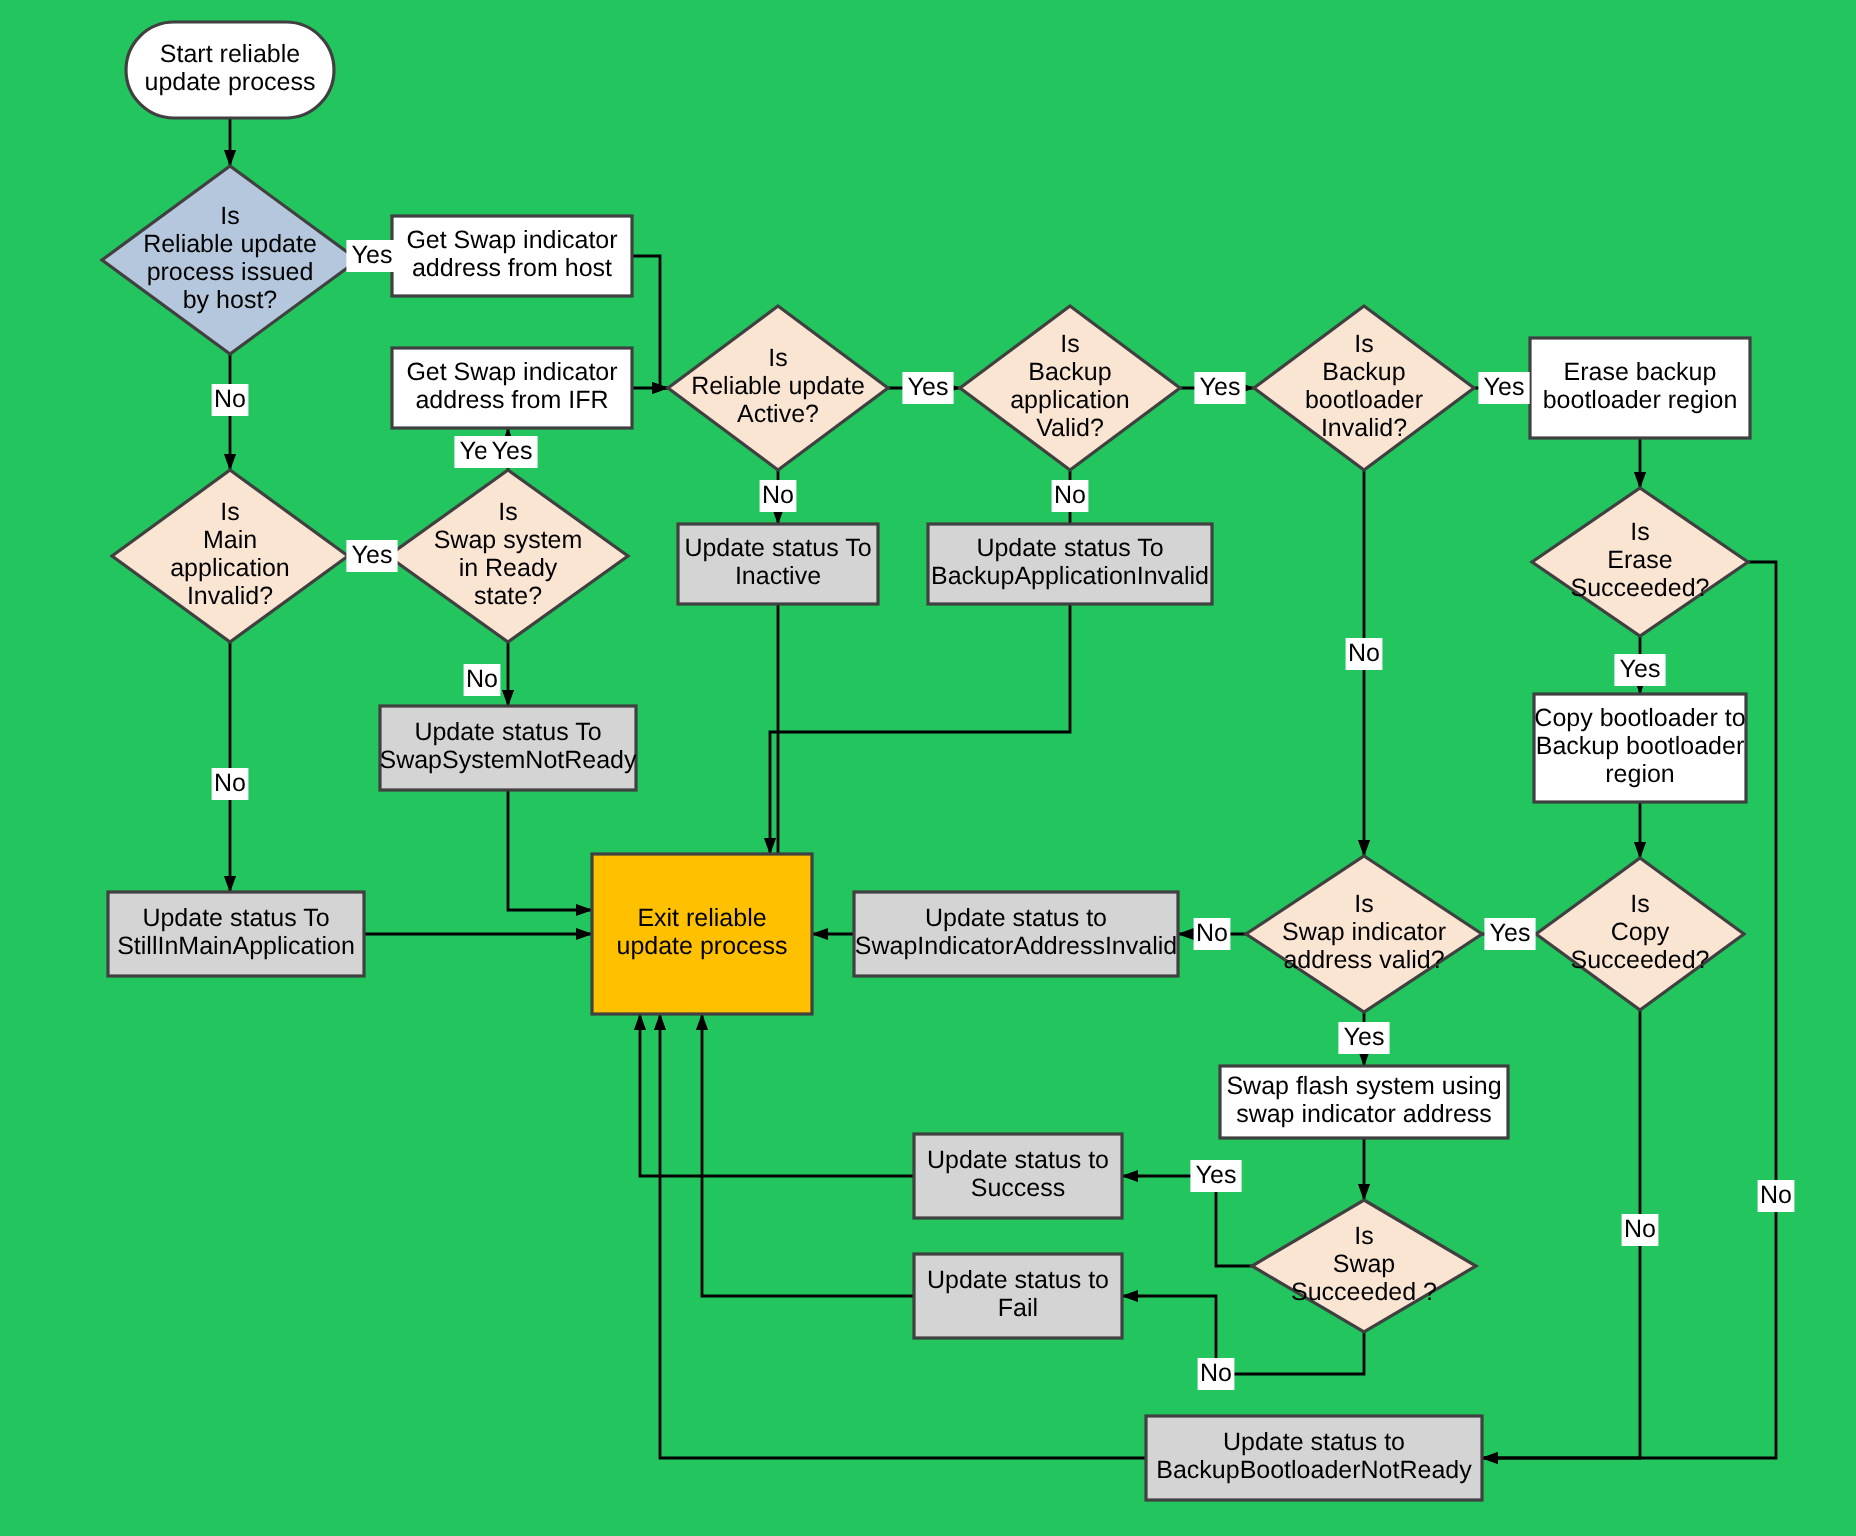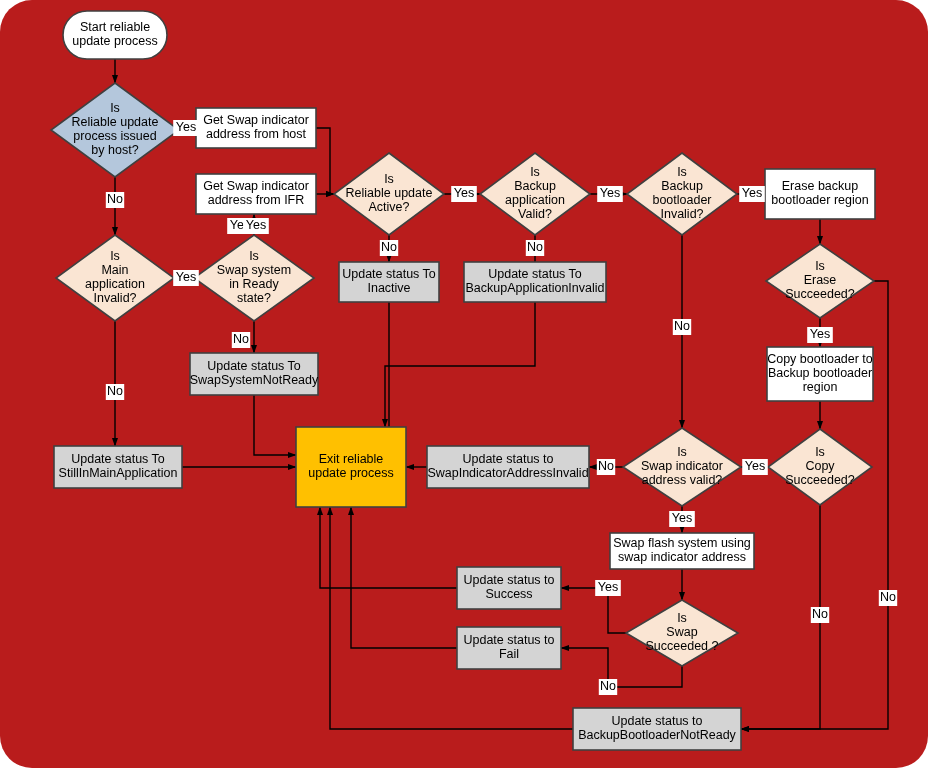--- a/index.html
+++ b/index.html
@@ -1,17 +1,17 @@
 <!DOCTYPE html>
 <html><head>
 <meta charset="utf-8">
 <style>
   html,body{margin:0;padding:0;background:#ffffff;}
   body{font-family:"Liberation Sans",sans-serif;}
-  #stage{position:relative;width:928px;height:768px;background:#b91c1c;overflow:hidden;border-radius:32px;}
+  #stage{position:relative;width:928px;height:768px;background:#22c55e;overflow:hidden;}
   svg{display:block;}
   .nodeText{font-family:"Liberation Sans",sans-serif;font-size:12.5px;fill:#000000;text-anchor:middle;dominant-baseline:middle;}
   .edgeText{font-family:"Liberation Sans",sans-serif;font-size:12.5px;fill:#000000;text-anchor:middle;dominant-baseline:middle;}
   .shape{stroke:#404040;stroke-width:1.6;}
   .link{stroke:#000000;stroke-width:1.4;fill:none;}
   .labelbg{fill:#ffffff;}
 </style>
 </head>
 <body>
 

